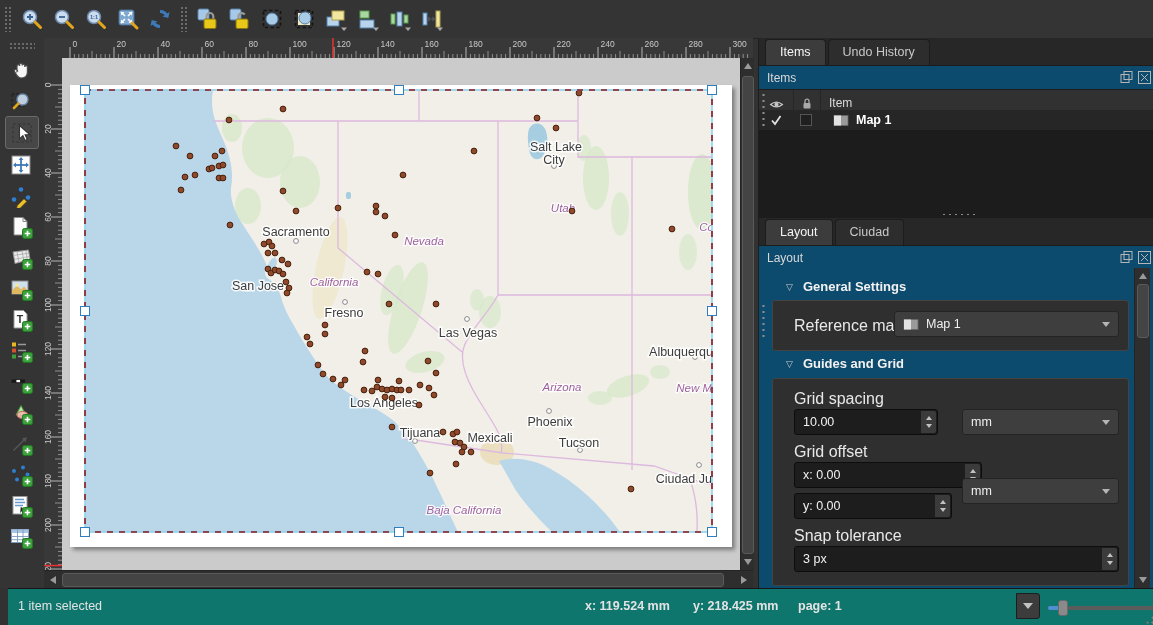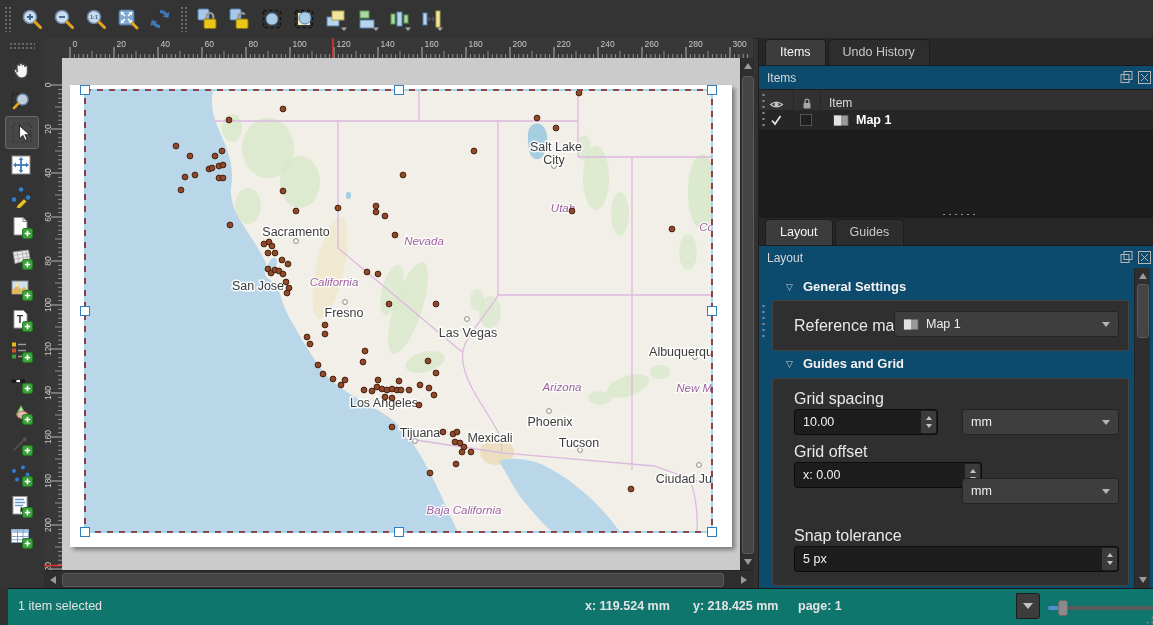--- a/index.html
+++ b/index.html
@@ -870,21 +870,21 @@
         <rect x="1" y="1.5" width="14" height="10" fill="#9a9a9a" stroke="#666" stroke-width="0.8"></rect>
         <path d="M1,1.5 h7 v10 h-7 z" fill="#e2e2e2"></path>
       </svg>
     <span style="margin-left:7px">Map 1</span>
   </div>
   <div class="vdots" style="left:2px;top:54px"></div>
   <div class="splitdots" style="left:182px;top:174px"></div>
 
   <div class="tabbar" style="top:180px" id="layout-tabbar">
       <div class="tab active">Layout</div>
-      <div class="tab">Guides</div>
+      <div class="tab">Ciudad</div>
     </div>
   <div class="phead" style="top:209px">
     <span>Layout</span>
     <span class="spacer"></span>
     <svg class="winicon" viewBox="0 0 13 13">
         <rect x="1" y="3.5" width="8" height="8" fill="none" stroke="#b5b5b5"></rect>
         <rect x="4" y="0.5" width="8" height="8" fill="none" stroke="#b5b5b5"></rect>
       </svg>
     <svg class="winicon" viewBox="0 0 13 13">
         <rect x="0.5" y="0.5" width="12" height="12" fill="none" stroke="#b5b5b5"></rect>
@@ -926,27 +926,34 @@
     <span class="arrow"></span>
   </div>
   <div class="flabel" style="left:35px;top:405px">Grid offset</div>
   <div class="spinbox" style="left:35px;top:424px;width:188px;height:26px">
     <span>x: 0.00</span>
     <span class="spinbtns">
         <span class="tri-up"></span>
         <span class="tri-dn"></span>
       </span>
   </div>
+  <div class="spinbox" style="left:35px;top:455px;width:158px;height:26px">
+    <span>y: 0.00</span>
+    <span class="spinbtns">
+        <span class="tri-up"></span>
+        <span class="tri-dn"></span>
+      </span>
+  </div>
   <div class="combo" style="left:203px;top:440px;width:157px;height:26px">
     <span>mm</span>
     <span class="arrow"></span>
   </div>
   <div class="flabel" style="left:35px;top:489px">Snap tolerance</div>
   <div class="spinbox" style="left:35px;top:508px;width:325px;height:26px">
-    <span>5 px</span>
+    <span>3 px</span>
     <span class="spinbtns">
         <span class="tri-up"></span>
         <span class="tri-dn"></span>
       </span>
   </div>
 
   <div class="pscroll" style="top:230px;height:320px">
     <div class="sbarrow" style="left:4px;top:5px;border-left:4px solid transparent;border-right:4px solid transparent;border-bottom:6px solid #9a9a9a"></div>
     <div class="abs thumb" style="left:2px;top:16px;width:10px;height:52px"></div>
     <div class="sbarrow" style="left:4px;bottom:5px;border-left:4px solid transparent;border-right:4px solid transparent;border-top:6px solid #9a9a9a"></div>

